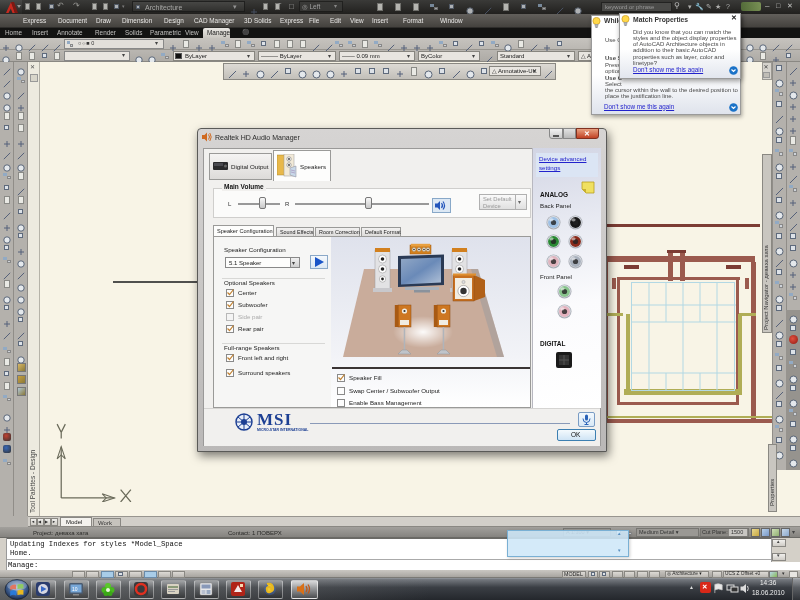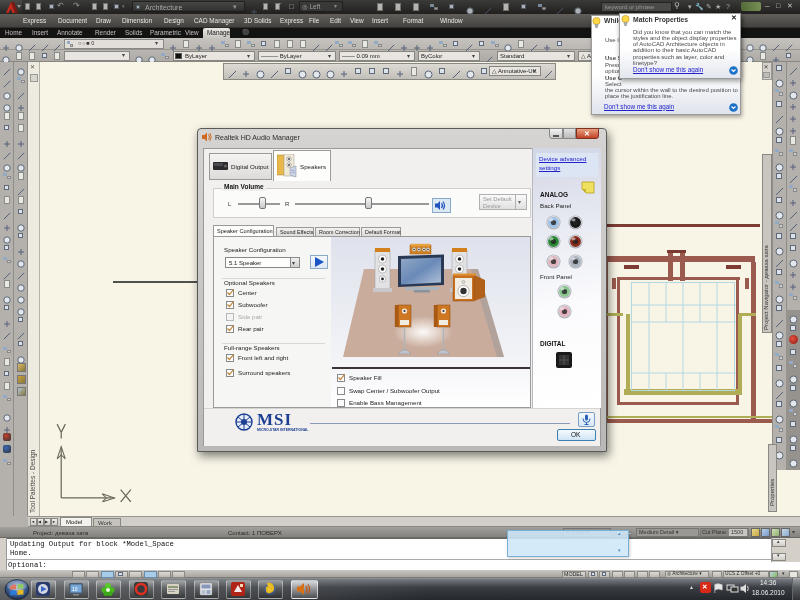--- a/index.html
+++ b/index.html
@@ -1202,24 +1202,24 @@
 <div style="position:absolute;left:702px;top:530px;font-family:'Liberation Sans',sans-serif;font-size:5.5px;color:#333;font-weight:normal;white-space:nowrap;line-height:1;">Cut Plane:</div>
 <div style="position:absolute;left:729px;top:529px;width:18px;height:7px;background:#c8c6c2;"></div>
 <div style="position:absolute;left:731px;top:530px;font-family:'Liberation Sans',sans-serif;font-size:5.5px;color:#333;font-weight:normal;white-space:nowrap;line-height:1;">1500</div>
 <div style="position:absolute;left:751px;top:528px;width:9px;height:9px;background:linear-gradient(135deg,#e8d890,#c8a840);border:1px solid #666;"></div>
 <div style="position:absolute;left:761px;top:528px;width:9px;height:9px;background:linear-gradient(135deg,#b8d0e8,#7898c8);border:1px solid #666;"></div>
 <div style="position:absolute;left:771px;top:528px;width:9px;height:9px;background:linear-gradient(135deg,#d0e0b8,#90b070);border:1px solid #666;"></div>
 <div style="position:absolute;left:781px;top:528px;width:9px;height:9px;background:linear-gradient(135deg,#c8d8e8,#8aa8cc);border:1px solid #666;"></div>
 <div style="position:absolute;left:792px;top:529px;font-family:'Liberation Sans',sans-serif;font-size:6px;color:#444;font-weight:normal;white-space:nowrap;line-height:1;">▾</div>
 <div style="position:absolute;left:0px;top:538px;width:800px;height:32px;background:#fff;border-top:1px solid #6a6965;"></div>
 <div style="position:absolute;left:0px;top:538px;width:7px;height:32px;background:#d4d0c8;border-right:1px solid #999;"></div>
-<div style="position:absolute;left:10px;top:541px;font-family:'Liberation Mono',sans-serif;font-size:7.2px;color:#111;font-weight:normal;white-space:nowrap;line-height:1;">Updating Output for block *Model_Space</div>
+<div style="position:absolute;left:10px;top:541px;font-family:'Liberation Mono',sans-serif;font-size:7.2px;color:#111;font-weight:normal;white-space:nowrap;line-height:1;">Updating Indexes for styles *Model_Space</div>
 <div style="position:absolute;left:10px;top:550px;font-family:'Liberation Mono',sans-serif;font-size:7.2px;color:#111;font-weight:normal;white-space:nowrap;line-height:1;">Home.</div>
 <div style="position:absolute;left:7px;top:559px;width:764px;height:1px;background:#aaa;"></div>
-<div style="position:absolute;left:8px;top:562px;font-family:'Liberation Mono',sans-serif;font-size:7.2px;color:#111;font-weight:normal;white-space:nowrap;line-height:1;">Optional:</div>
+<div style="position:absolute;left:8px;top:562px;font-family:'Liberation Mono',sans-serif;font-size:7.2px;color:#111;font-weight:normal;white-space:nowrap;line-height:1;">Manage:</div>
 <div style="position:absolute;left:771px;top:538px;width:16px;height:24px;background:#d4d0c8;border-left:1px solid #999;"></div>
 <div style="position:absolute;left:772px;top:539px;width:14px;height:8px;background:linear-gradient(#f0efec,#cfccc6);border:1px solid #8a8883;"></div>
 <div style="position:absolute;left:776px;top:540px;font-family:'Liberation Sans',sans-serif;font-size:4.5px;color:#444;font-weight:normal;white-space:nowrap;line-height:1;">▲</div>
 <div style="position:absolute;left:772px;top:553px;width:14px;height:8px;background:linear-gradient(#f0efec,#cfccc6);border:1px solid #8a8883;"></div>
 <div style="position:absolute;left:776px;top:554px;font-family:'Liberation Sans',sans-serif;font-size:4.5px;color:#444;font-weight:normal;white-space:nowrap;line-height:1;">▼</div>
 <div style="position:absolute;left:787px;top:538px;width:13px;height:24px;background:#d4d0c8;"></div>
 <div style="position:absolute;left:507px;top:530px;width:122px;height:27px;background:rgba(206,231,248,0.88);border:1px solid #7ab0d4;box-shadow:1px 1px 3px rgba(0,0,0,0.2);"></div>
 <div style="position:absolute;left:617px;top:532px;font-family:'Liberation Sans',sans-serif;font-size:4.5px;color:#5a90c0;font-weight:normal;white-space:nowrap;line-height:1;">▲</div>
 <div style="position:absolute;left:617px;top:549px;font-family:'Liberation Sans',sans-serif;font-size:4.5px;color:#5a90c0;font-weight:normal;white-space:nowrap;line-height:1;">▼</div>
 <div style="position:absolute;left:0px;top:570px;width:800px;height:8px;background:linear-gradient(#cac7c2,#a8a5a0);border-bottom:1px solid #7a7975;"></div>

